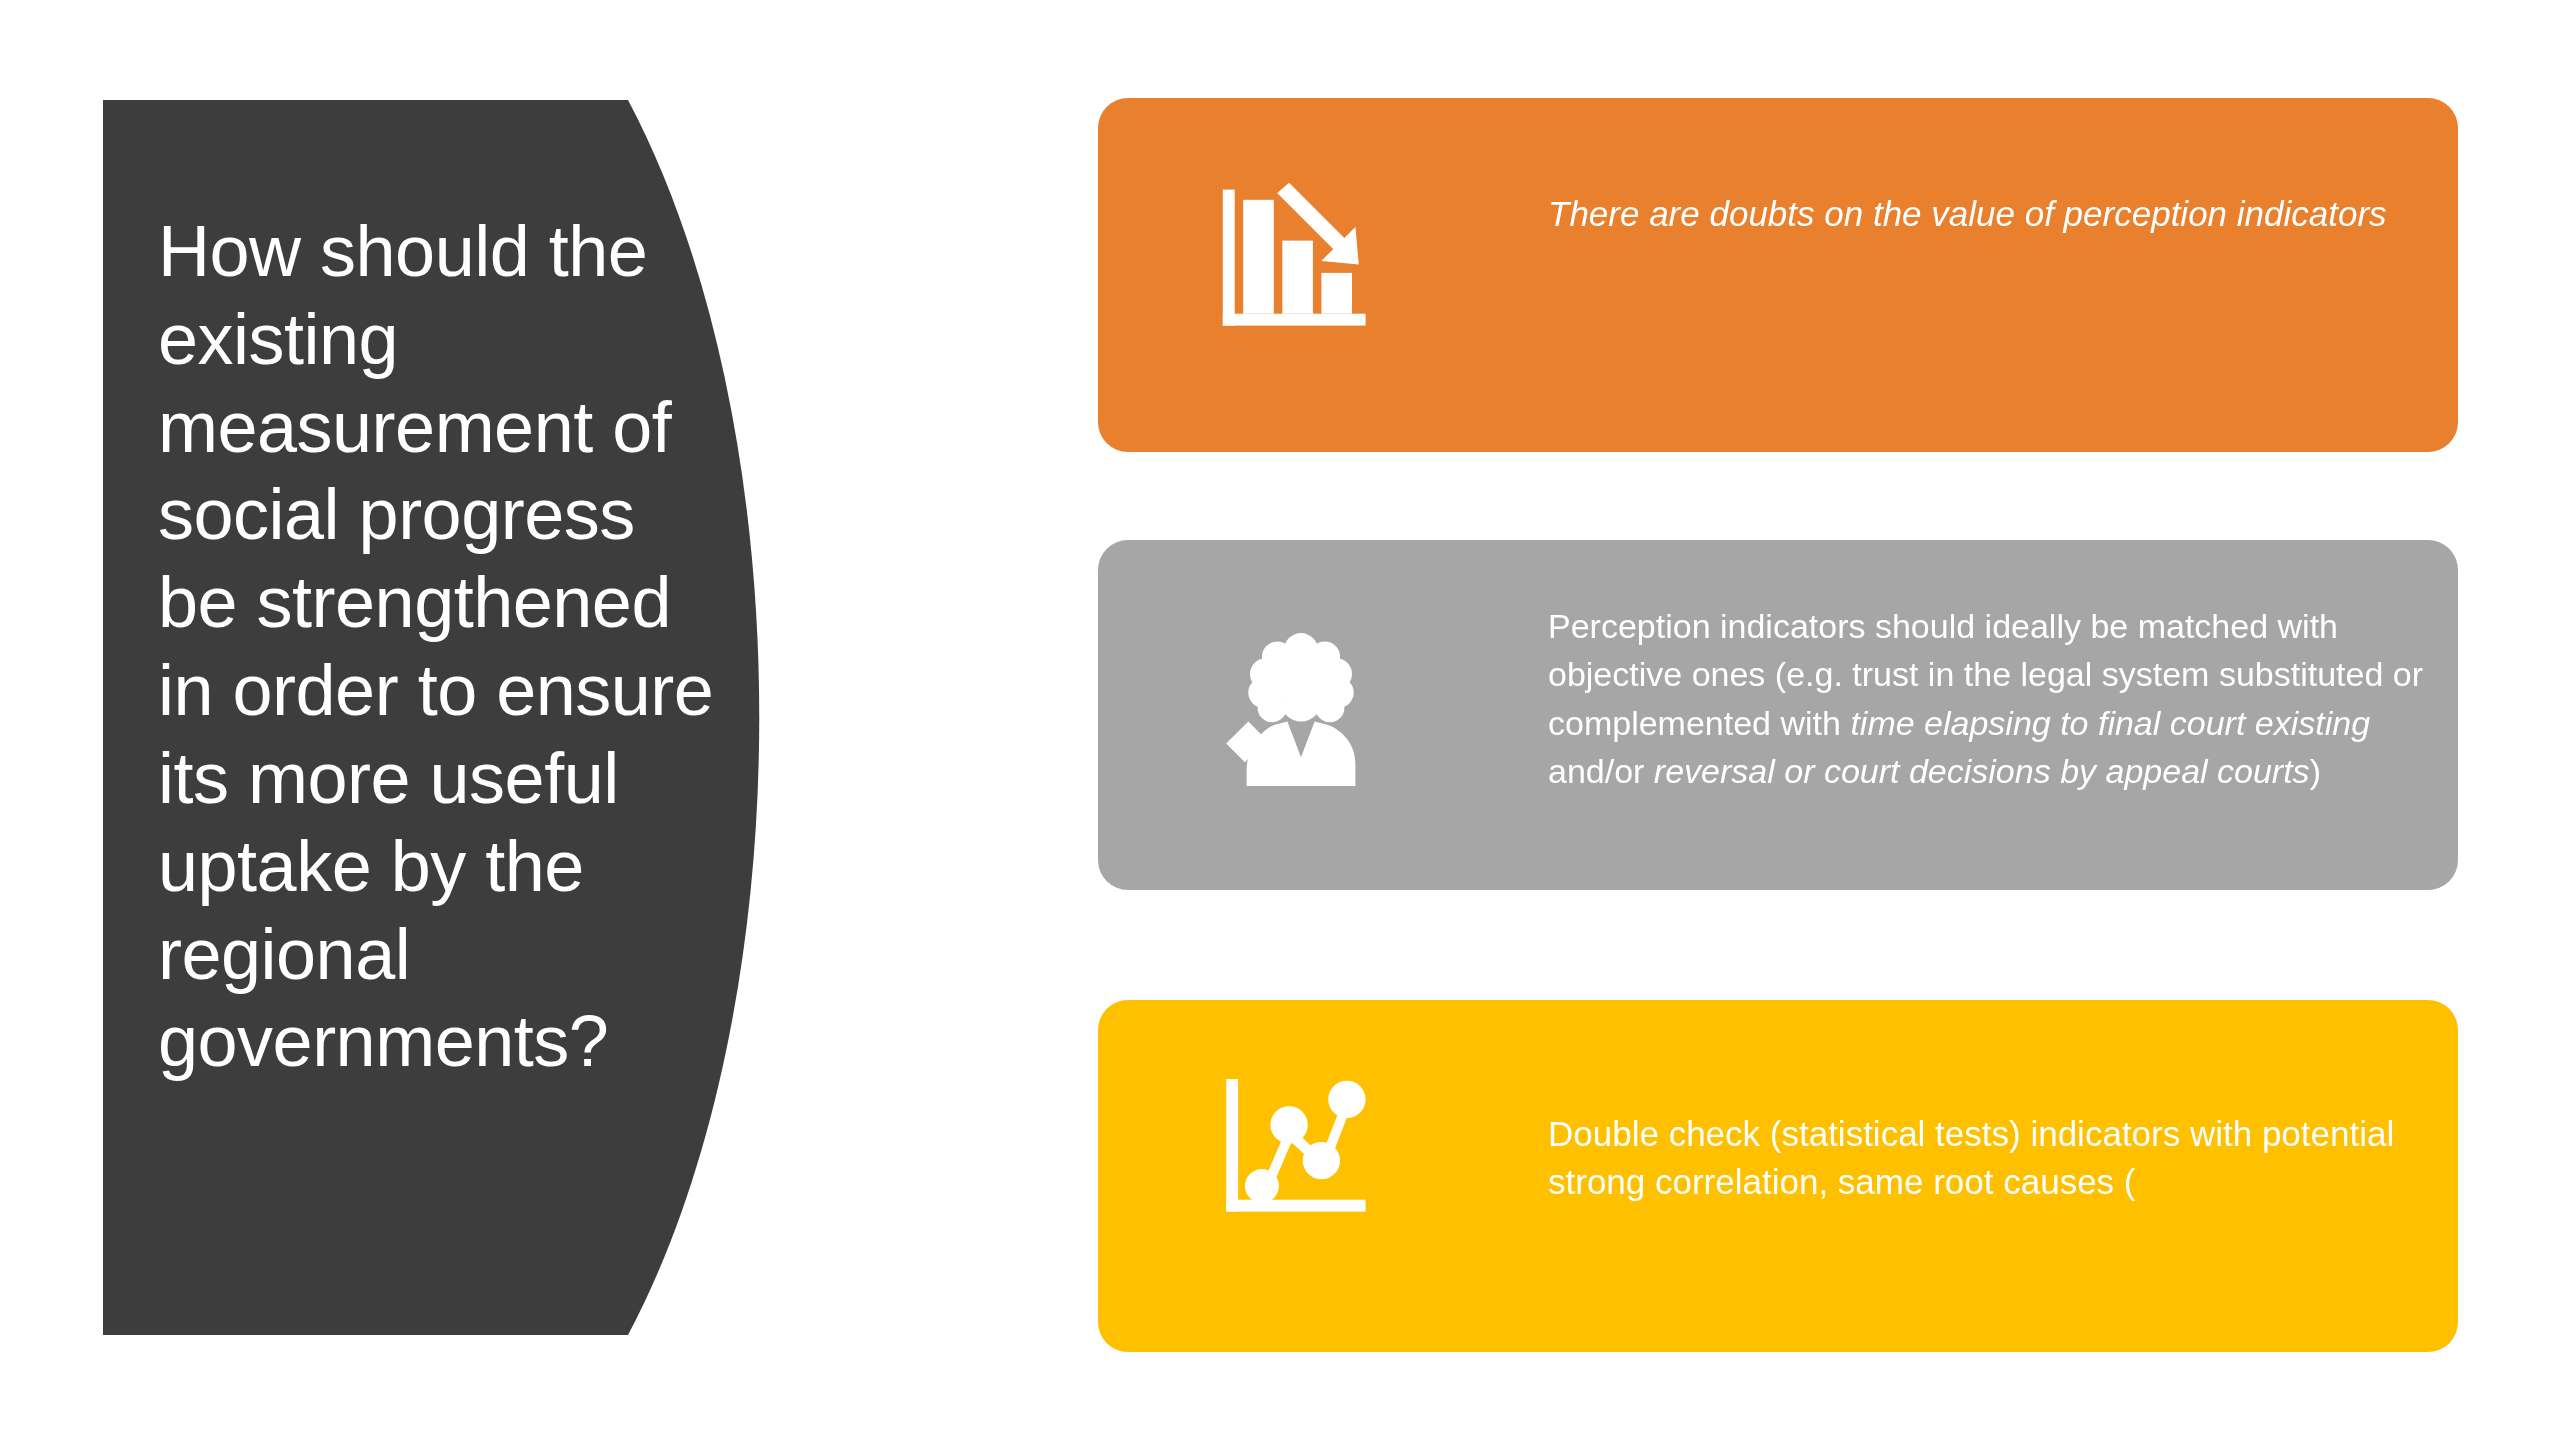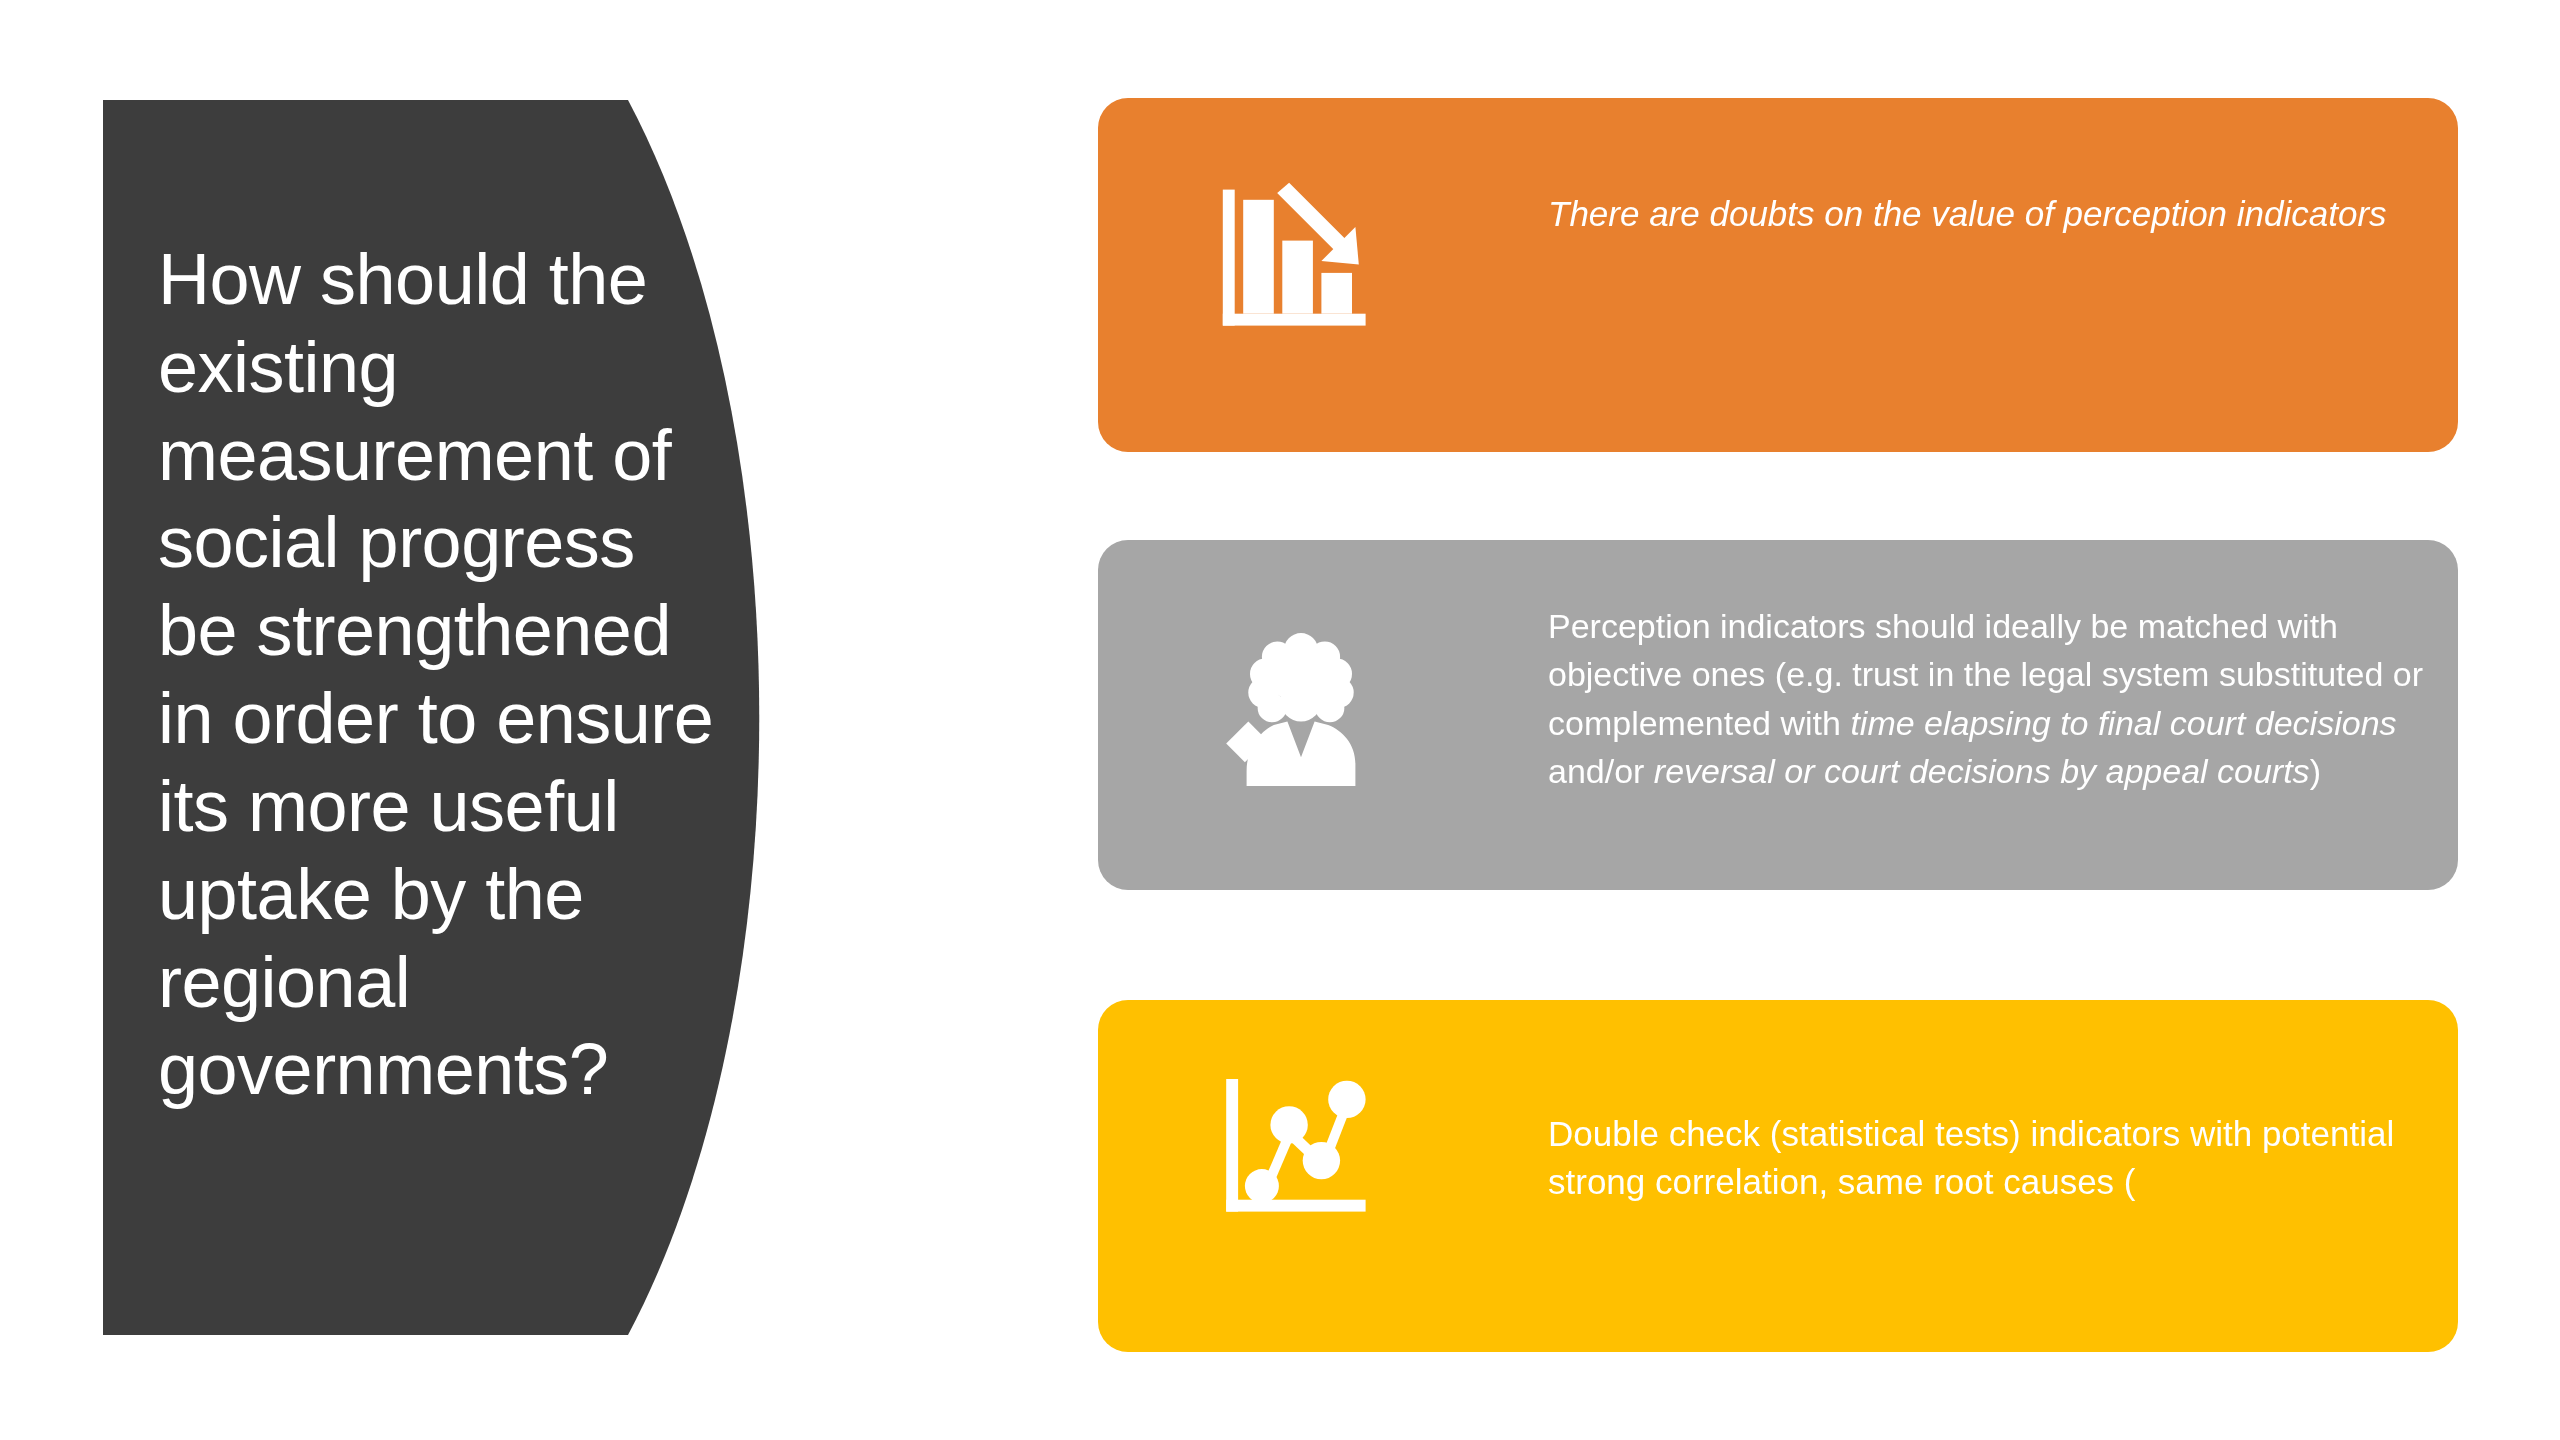--- a/index.html
+++ b/index.html
@@ -40,21 +40,20 @@
     position: absolute;
     left: 55px;
     top: 108px;
     width: 560px;
     color: #ffffff;
     font-size: 72px;
     line-height: 1.22;
     font-weight: 400;
     letter-spacing: -0.5px;
     white-space: pre-wrap;
-    margin-top: 28px;
   }
 
   
   .card {
     position: absolute;
     left: 1098px;
     width: 1360px;
     border-radius: 30px;
     display: flex;
     align-items: center;
@@ -150,21 +149,21 @@
         <path d="M34,57 C26,61 18,70 18,84 L18,93 L82,93 L82,80 C82,68 74,60 66,57 L58,55 L50,76 L42,55 Z" fill="#ffffff"></path>
 
         <path d="M44,56 L50,74 L56,56 L50,58 Z" fill="#A6A6A6"></path>
 
         <path d="M6,68 L19,55 L30,66 L17,79 Z" fill="#ffffff"></path>
 
         <path d="M19,73 L26,66 L43,83 L36,90 Z" fill="#ffffff"></path>
       </svg>
     </div>
     <div class="card-text">
-      <span>Perception indicators should ideally be matched with objective ones (e.g. trust in the legal system substituted or complemented with </span><em>time elapsing to final court decisions</em><span> and/or </span><em>reversal or court decisions by appeal courts</em><span>)</span>
+      <span>Perception indicators should ideally be matched with objective ones (e.g. trust in the legal system substituted or complemented with </span><em>time elapsing to final court existing</em><span> and/or </span><em>reversal or court decisions by appeal courts</em><span>)</span>
     </div>
   </div>
 
   <div class="card card-yellow">
     <div class="card-icon">
       <svg viewBox="0 0 100 100">
 
         <rect x="6" y="10" width="7" height="78" fill="#ffffff"></rect>
         <rect x="6" y="81" width="82" height="7" fill="#ffffff"></rect>
 

